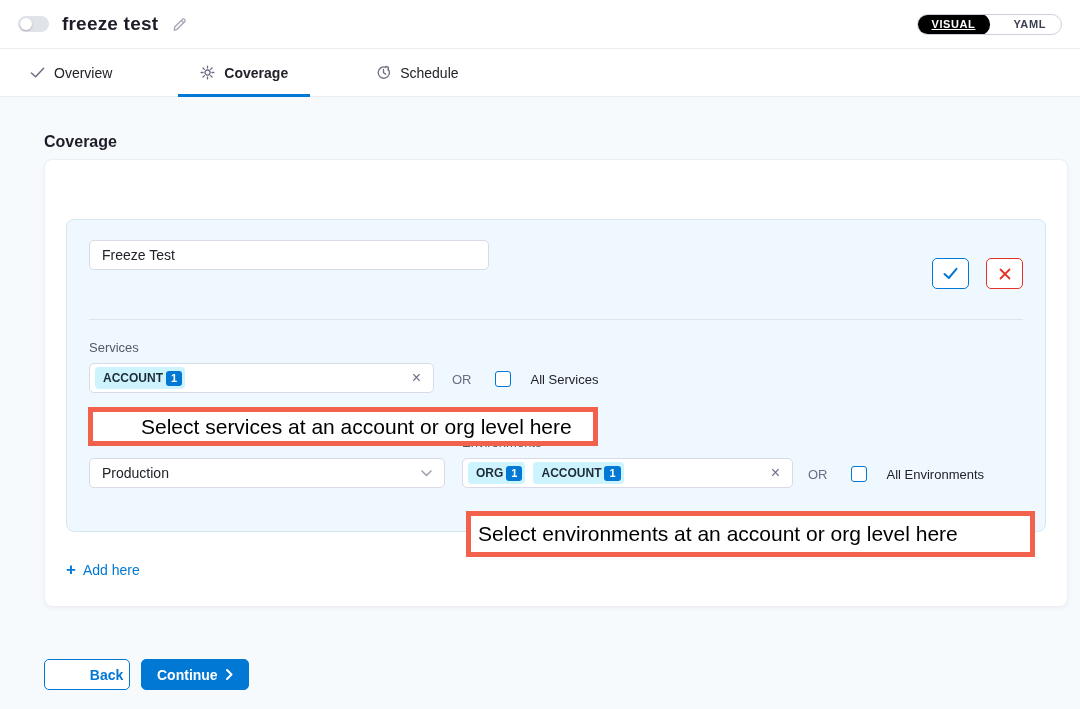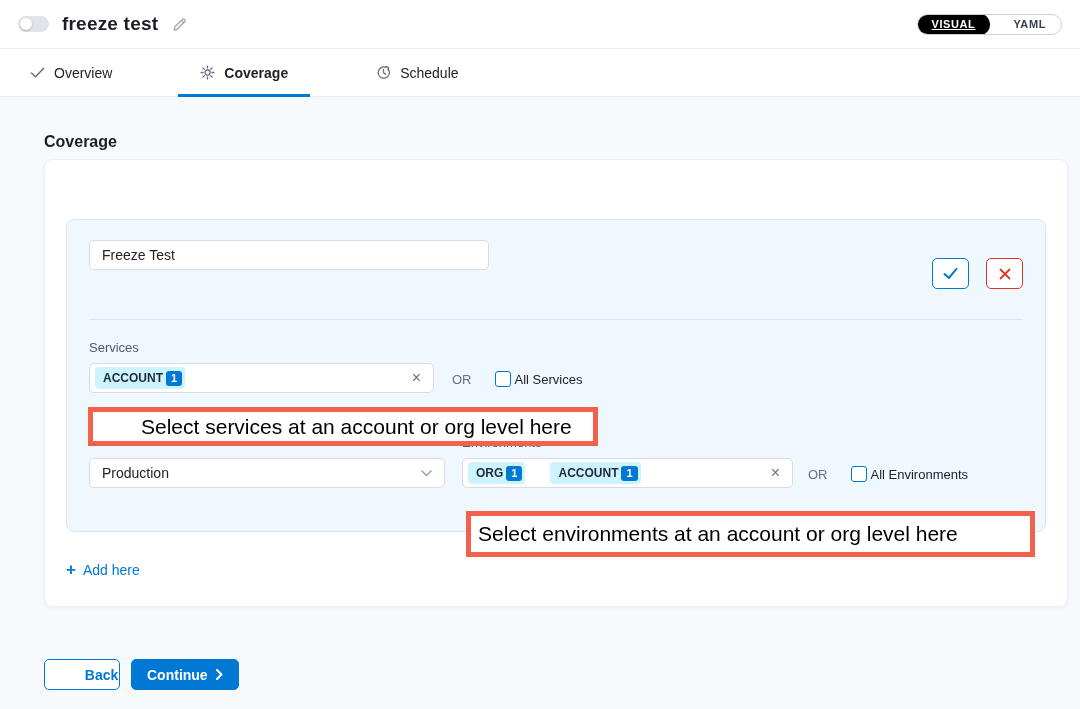--- a/index.html
+++ b/index.html
@@ -90,21 +90,21 @@
   .btn-confirm { border:1.5px solid #0278D5; }
   .btn-delete  { border:1.5px solid #E43326; }
 
   .divider { height:1px; background:#DFE3EA; margin-top:30px; }
 
   .services-row, .env-row { display:flex; align-items:flex-end; }
   .services-row { margin-top:20px; }
   .env-row { margin-top:42px; }
 
   .tag-input {
-    display:flex; align-items:center; gap:25px; background:#fff;
+    display:flex; align-items:center; gap:8px; background:#fff;
     border:1px solid #D9DAE5; border-radius:5px; height:30px; padding:0 10px 0 5px;
   }
   .tag {
     background:#CDF4FE; border-radius:4px; height:22px;
     display:flex; align-items:center; padding:0 3px 0 8px;
     font-size:12px; font-weight:bold; color:#1D2B38; gap:3px; flex:0 0 auto;
   }
   .tag-count {
     background:#0278D5; color:#fff; border-radius:3px; font-size:11px;
     line-height:15px; padding:0 5px; font-weight:bold;
@@ -113,21 +113,21 @@
     margin-left:auto; color:#6B6D85; font-size:16px; line-height:1;
     cursor:pointer; padding:0 2px;
   }
 
   .or-group { display:flex; align-items:center; margin:0 0 6px 18px; }
   .or-label { font-size:13px; color:#6B6D85; margin-right:23px; }
   .checkbox {
     width:16px; height:16px; border:1.5px solid #0278D5; border-radius:3px;
     background:#fff; cursor:pointer; flex:0 0 auto;
   }
-  .check-text { font-size:13px; color:#22222A; margin-left:4px; white-space:nowrap; }
+  .check-text { font-size:13px; color:#22222A; margin-left:20px; white-space:nowrap; }
 
   .select-box {
     width:356px; height:30px; background:#fff; border:1px solid #D9DAE5;
     border-radius:5px; display:flex; align-items:center; padding:0 12px;
     font-size:14px; color:#22222A; cursor:pointer;
   }
   .select-box .chev { margin-left:auto; display:flex; align-items:center; }
   .env-left { width:356px; margin-right:17px; flex:0 0 auto; }
 
   .w-services { width:345px; }
@@ -138,21 +138,21 @@
     color:#0278D5; font-size:14px; cursor:pointer;
   }
   .plus-glyph { font-size:17px; line-height:1; font-weight:bold; }
 
   .footer-buttons { margin:52px 0 0 44px; display:flex; gap:11px; }
   .btn {
     height:31px; border-radius:5px; display:flex; align-items:center;
     justify-content:center; gap:8px; font-size:14px; font-weight:bold;
     cursor:pointer; padding:0 15px;
   }
-  .btn-back { background:#fff; border:1.5px solid #0278D5; color:#0278D5; width:76px;gap:39px; }
+  .btn-back { background:#fff; border:1.5px solid #0278D5; color:#0278D5; width:86px;gap:39px; }
   .btn-continue { background:#0278D5; border:1.5px solid #0278D5; color:#fff; }
 
   
   .annotation {
     position:absolute; background:#fff; border:5px solid #F2614B;
     display:flex; align-items:center; padding:0 7px;
     font-size:21px; color:#000; white-space:nowrap; z-index:10;
   }
   .ann-services { left:88px; top:407px; width:510px; height:39px;padding-left:48px; }
   .ann-environments { left:466px; top:511px; width:569px; height:46px; }

